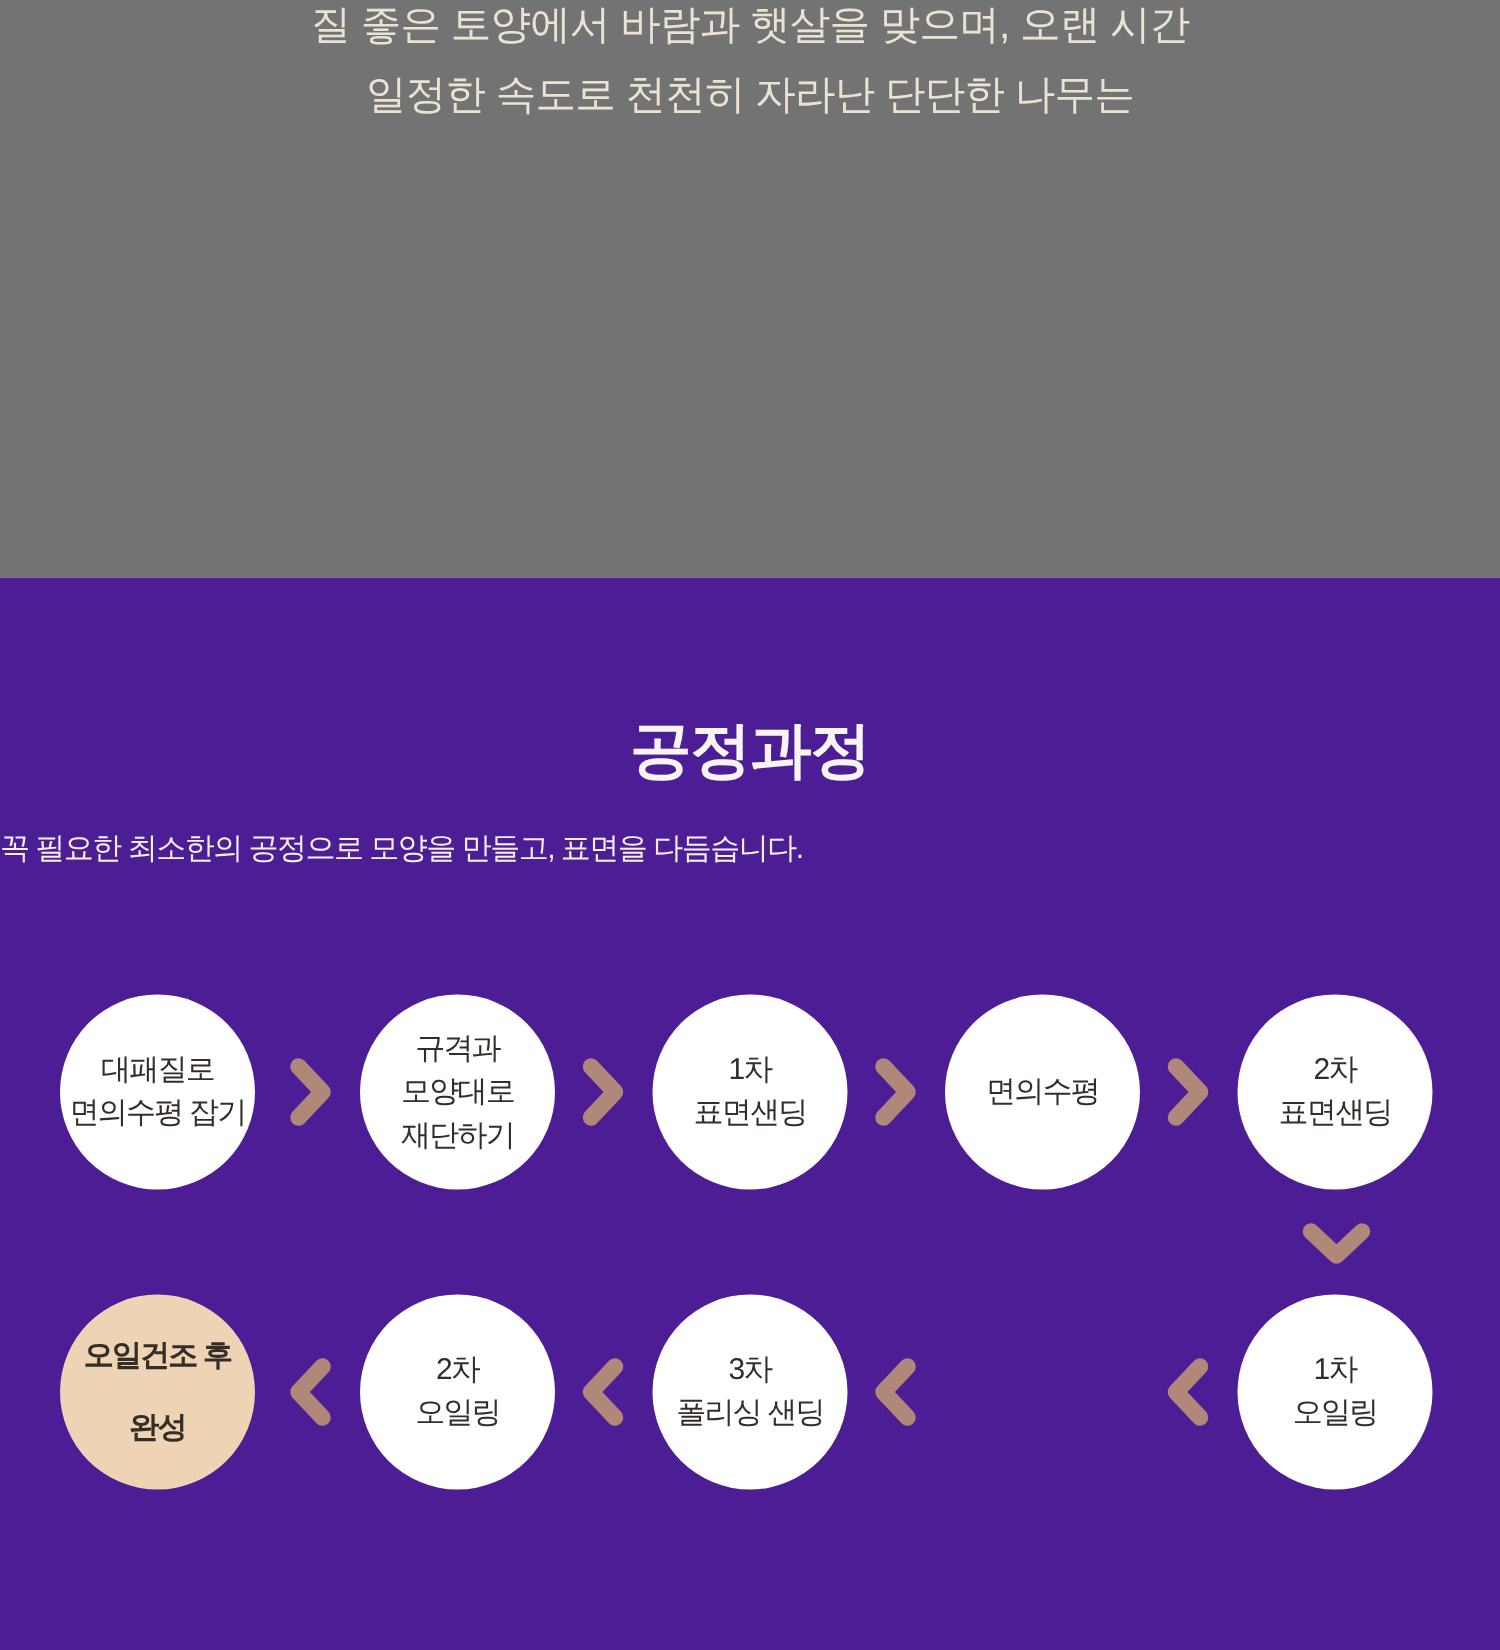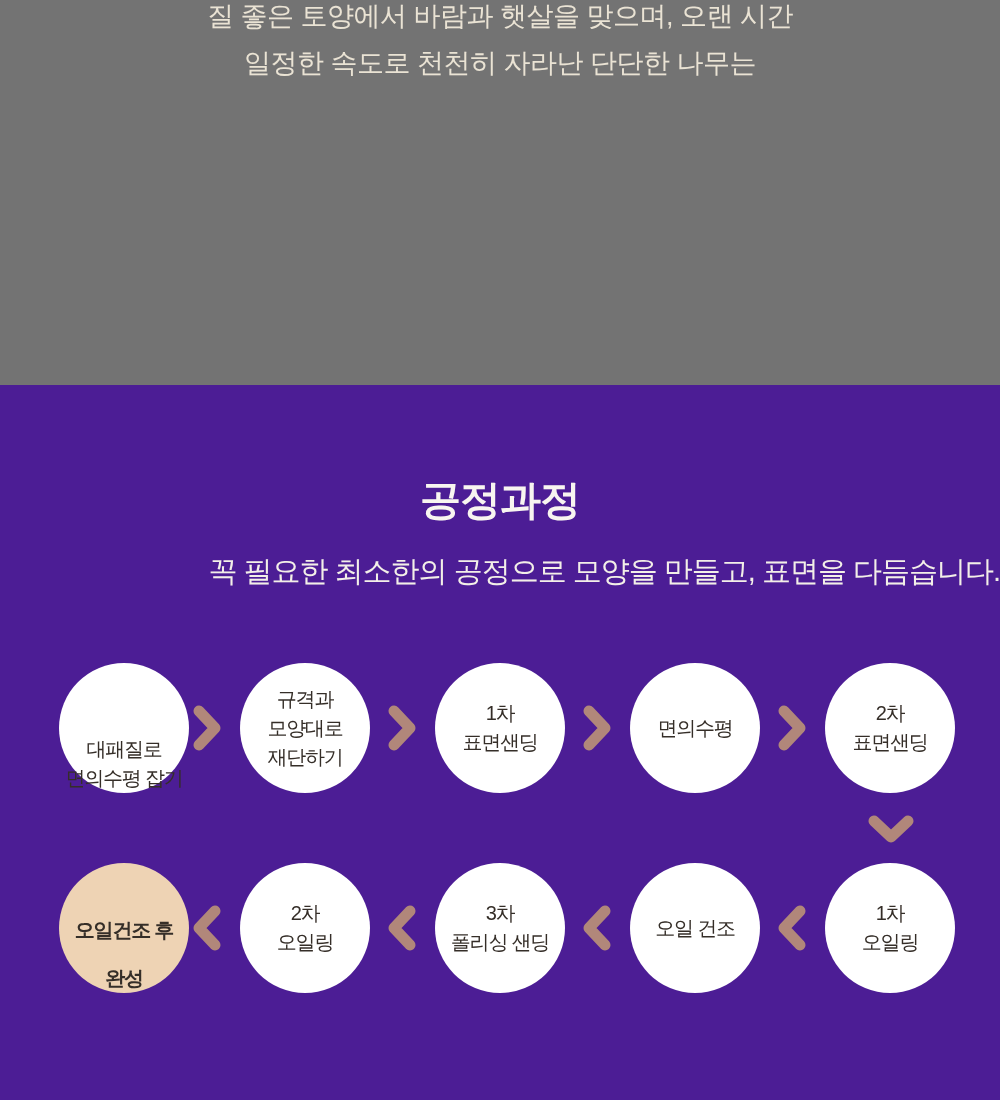--- a/index.html
+++ b/index.html
@@ -38,22 +38,22 @@
     position: absolute; top: 88px; left: 0;
     width: 100%; margin: 0;
     text-align: center;
     font-size: 41px; font-weight: bold;
     letter-spacing: -1px;
     color: #f8f5f0;
   }
   .process-subtitle {
     position: absolute; top: 167px; left: 0;
     width: 100%; margin: 0;
-    text-align: right;
-    font-size: 29px;
+    text-align: left;
+    font-size: 20px;
     letter-spacing: -1px;
     color: #f3efe8;
   }
 
   .step-circle {
     position: absolute;
     width: 130px; height: 130px;
     border-radius: 50%;
     background: #ffffff;
     display: flex; flex-direction: column;
@@ -64,21 +64,21 @@
     letter-spacing: -1.2px;
     color: #352e28;
   }
   .step-circle.highlight {
     background: #eed3b4;
     font-weight: bold;
     gap: 19px;
   }
   .row1 { top: 278px; }
   .row2 { top: 478px; }
-  .cx1 { left: 59px; justify-content: flex-end; }
+  .cx1 { left: 40px; }
   .cx2 { left: 240px; }
   .cx3 { left: 435px; }
   .cx4 { left: 630px; }
   .cx5 { left: 825px; }
 
   .chevron { position: absolute; }
   .chev-row1 { top: 320px; }
   .chev-row2 { top: 520px; }
   .gx1 { left: 192px; }
   .gx2 { left: 387px; }
@@ -168,23 +168,20 @@
   </div>
   <div class="step-circle row2 cx3">
     <span>3차</span>
     <span>폴리싱 샌딩</span>
   </div>
   <div class="chevron chev-row2 gx3">
     <svg width="30" height="46" viewBox="0 0 30 46">
       <polyline points="23,6 7,23 23,40" fill="none" stroke="#b1877a" stroke-width="11" stroke-linecap="round" stroke-linejoin="round"></polyline>
     </svg>
   </div>
-  <div class="step-circle row2 cx4">
-    <span>오일 건조</span>
-  </div>
   <div class="chevron chev-row2 gx4">
     <svg width="30" height="46" viewBox="0 0 30 46">
       <polyline points="23,6 7,23 23,40" fill="none" stroke="#b1877a" stroke-width="11" stroke-linecap="round" stroke-linejoin="round"></polyline>
     </svg>
   </div>
   <div class="step-circle row2 cx5">
     <span>1차</span>
     <span>오일링</span>
   </div>
 </div>

